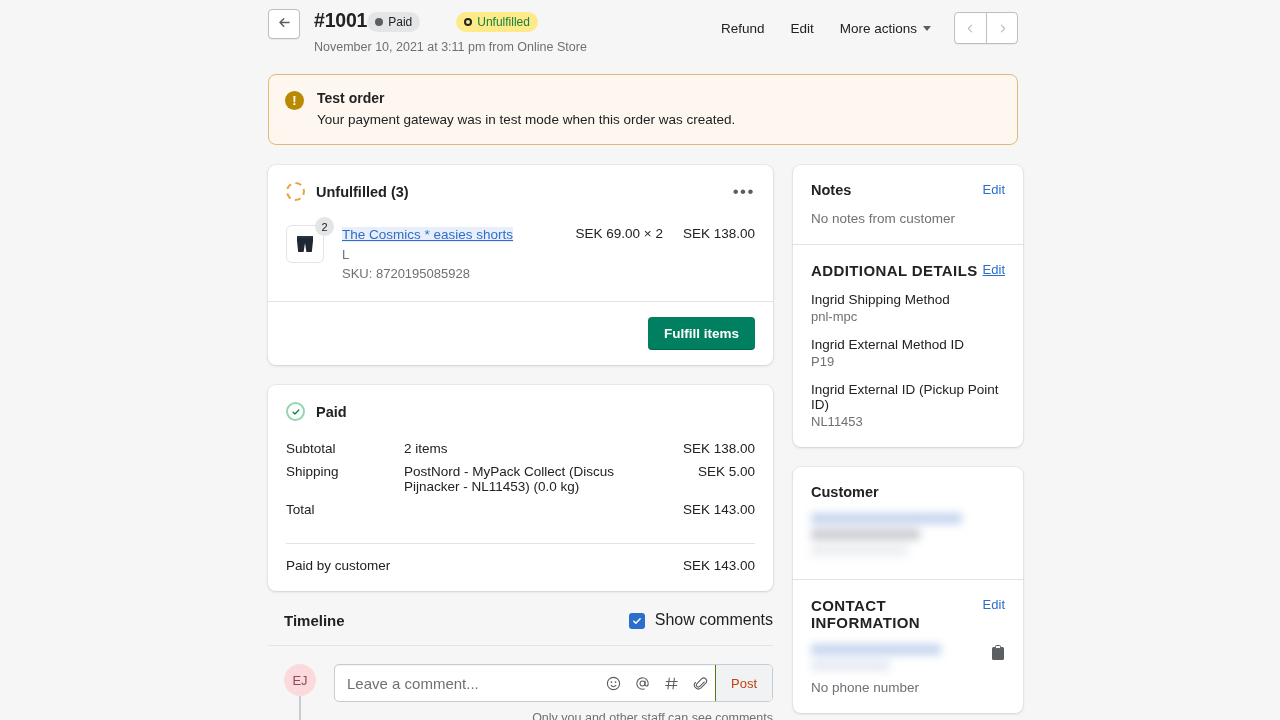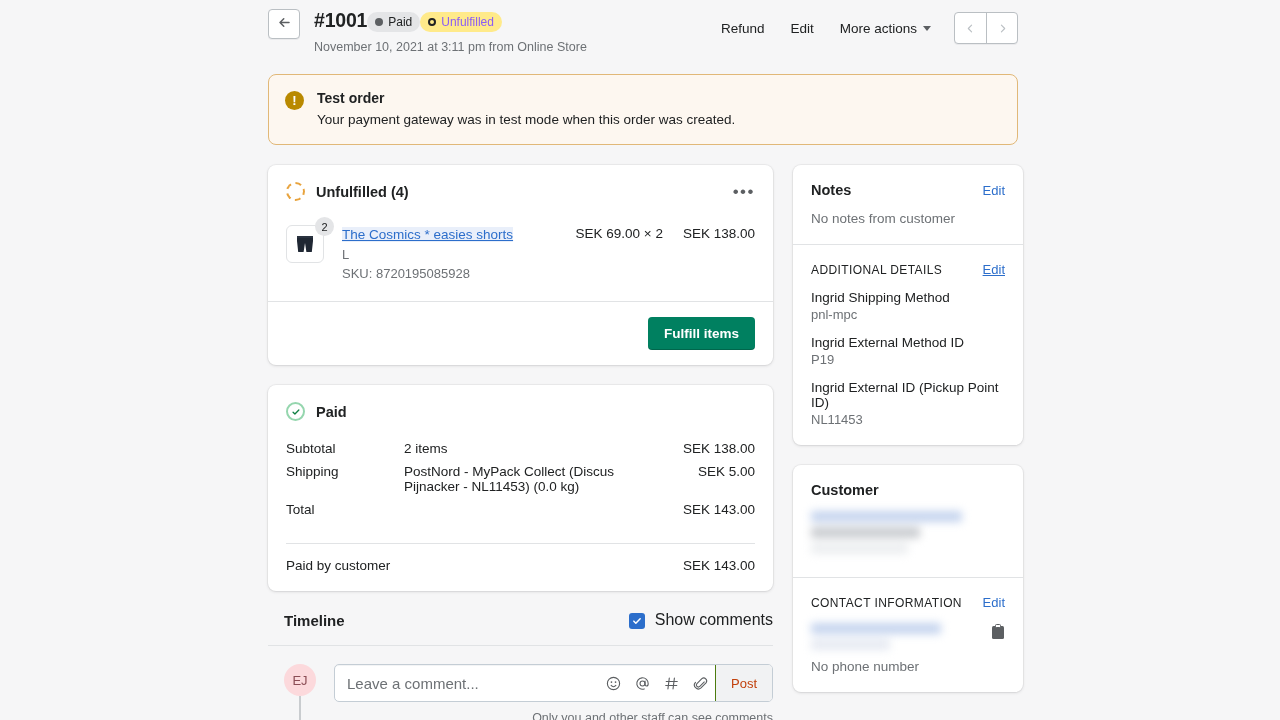--- a/index.html
+++ b/index.html
@@ -21,21 +21,21 @@
     box-shadow: 0 1px 0 rgba(22,29,37,.05); flex: none; cursor: pointer;
   }
   .hdr-mid { margin-left: 14px; flex: 1; }
   .title-row { display: flex; align-items: flex-end; gap: 0; }
   .order-no { font-size: 19.5px; font-weight: 600; letter-spacing: -.2px; color: #202223; }
   .badge {
     display: inline-flex; align-items: center; gap: 5px;
     height: 20px; padding: 0 8px; border-radius: 10px; font-size: 12px; line-height: 1;
   }
   .badge.paid { background: #e4e5e7; color: #202223; }
-  .badge.unful { background: #ffea8a; color: #8b5cf6; }
+  .badge.unful { background: #ffea8a; color: #15803d; margin-left: 36px; }
   .dot-filled { width: 8px; height: 8px; border-radius: 50%; background: #5c5f62; flex:none; }
   .dot-ring { width: 8px; height: 8px; border-radius: 50%; border: 2px solid #202223; flex:none; }
   .sub-date { margin-top: 8px; font-size: 12.5px; color: #6d7175; }
   .hdr-actions { display: flex; align-items: center; gap: 0; padding-top: 3px; }
   .act { font-size: 13.5px; color: #202223; padding: 6px 13px; cursor: pointer; background: none; border: none; font-family: inherit; }
   .caret { display: inline-block; margin-left: 6px; border-left: 4px solid transparent; border-right: 4px solid transparent; border-top: 5px solid #5c5f62; vertical-align: middle; }
   .pager { display: flex; margin-left: 10px; border: 1px solid #babfc3; border-radius: 4px; overflow: hidden; background: #fff; box-shadow: 0 1px 0 rgba(22,29,37,.05); }
   .pager div { width: 31px; height: 30px; display: flex; align-items: center; justify-content: center; cursor: pointer; }
   .pager div + div { border-left: 1px solid #babfc3; }
 
@@ -113,23 +113,23 @@
   .comment-box input { flex: 1; border: none; outline: none; font-size: 15px; font-family: inherit; padding: 0 12px; color: #202223; background: transparent; }
   .comment-box input::placeholder { color: #6d7175; }
   .ctool { padding: 0 6px; color: #5c5f62; cursor: pointer; display: flex; align-items: center; }
   .post-btn { background: #f1f2f3; color: #c2410c; border: none; border-left: 1px solid #4d7c0f;
               height: 100%; padding: 0 15px; font-size: 13px; font-family: inherit; cursor: pointer; }
   .tl-note { font-size: 12.5px; color: #6d7175; text-align: right; margin-top: 9px; }
 
   
   .sec { padding: 17px 18px 18px 18px; }
   .sec + .sec { border-top: 1px solid #e1e3e5; }
-  .sec-head { display: flex; align-items: flex-end; margin-bottom: 13px; }
+  .sec-head { display: flex; align-items: flex-start; margin-bottom: 13px; }
   .sec-head h2 { font-size: 14.5px; font-weight: 600; }
-  .sec-head h3 { font-size: 12px; font-weight: 400; letter-spacing: .4px; color: #202223; }
+  .sec-head h3 { font-size: 15px; font-weight: 700; letter-spacing: .4px; color: #202223; }
   .edit-link { margin-left: auto; font-size: 13px; color: #2c6ecb; cursor: pointer; }
   .edit-link.ul { text-decoration: underline; }
   .muted { font-size: 13.5px; color: #6d7175; }
   .kv { margin-bottom: 13px; }
   .kv:last-child { margin-bottom: 0; }
   .kv .k { font-size: 13.5px; color: #202223; }
   .kv .v { font-size: 13px; color: #6d7175; margin-top: 2px; word-break: break-all; }
   .redact-row { display: flex; align-items: flex-start; }
   .redact { filter: blur(4px); user-select: none; }
   .redact .r-line { height: 11px; border-radius: 2px; margin-bottom: 5px; }
@@ -190,21 +190,21 @@
     </div>
   </div>
 
   <div class="cols">
 
    <div class="col-main">
 
     <div class="card">
       <div class="card-head">
         <span class="ring-dashed"></span>
-        <h2>Unfulfilled (4)</h2>
+        <h2>Unfulfilled (3)</h2>
         <span class="dots">•••</span>
       </div>
       <div class="line">
         <div class="thumb-wrap">
           <div class="thumb">
             <svg width="28" height="28" viewBox="0 0 28 28">
               <path d="M6 6h16v5l-1.2 11h-5.4L14 13l-1.4 9H7.2L6 11z" fill="#1f2733"></path>
               <path d="M6 6h16v2H6z" fill="#2a3340"></path>
             </svg>
           </div>

